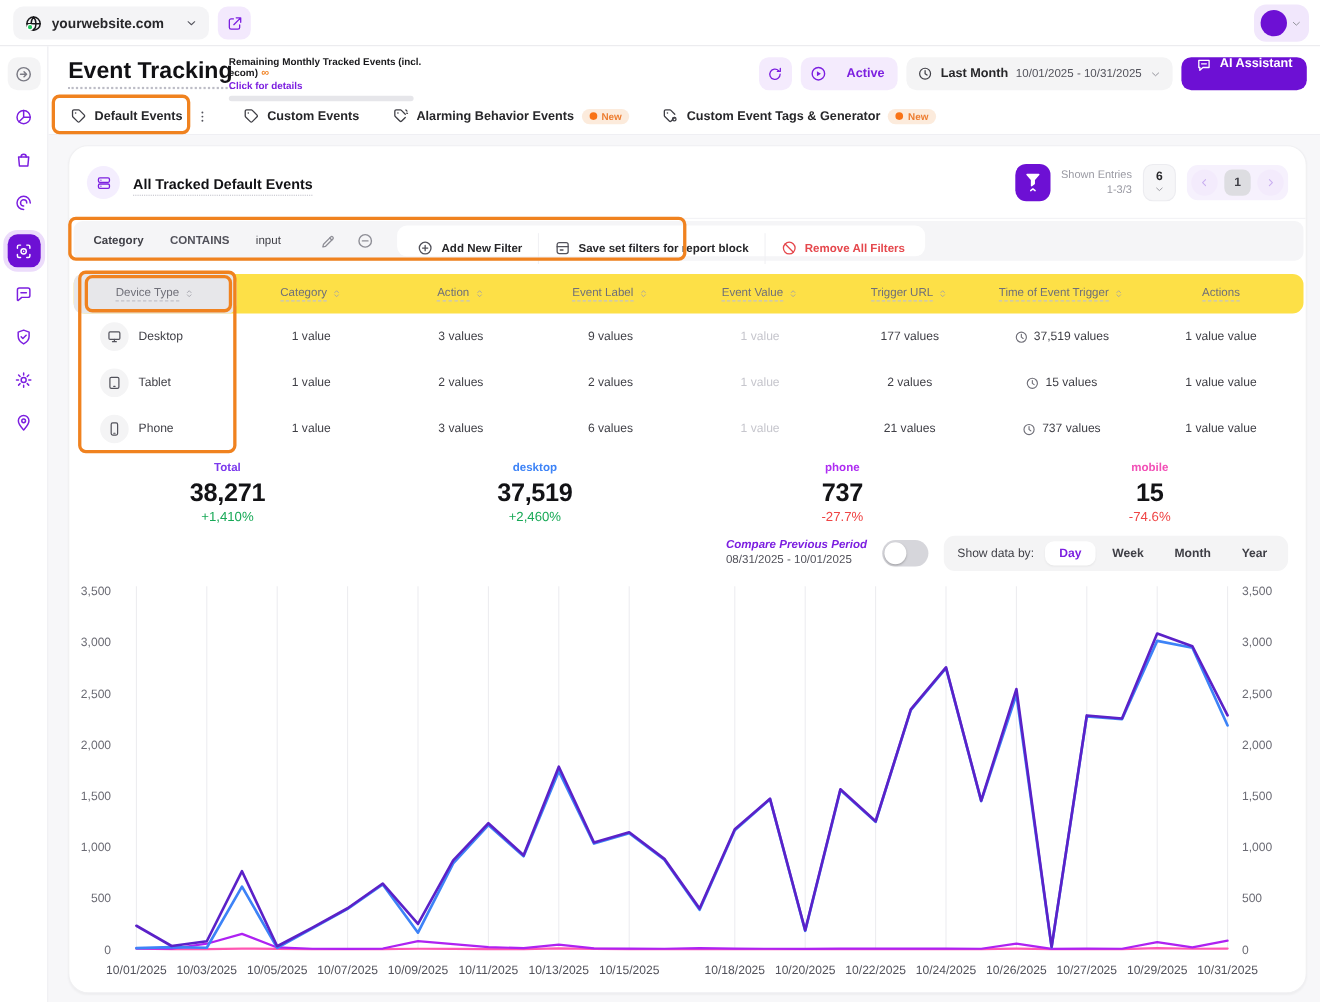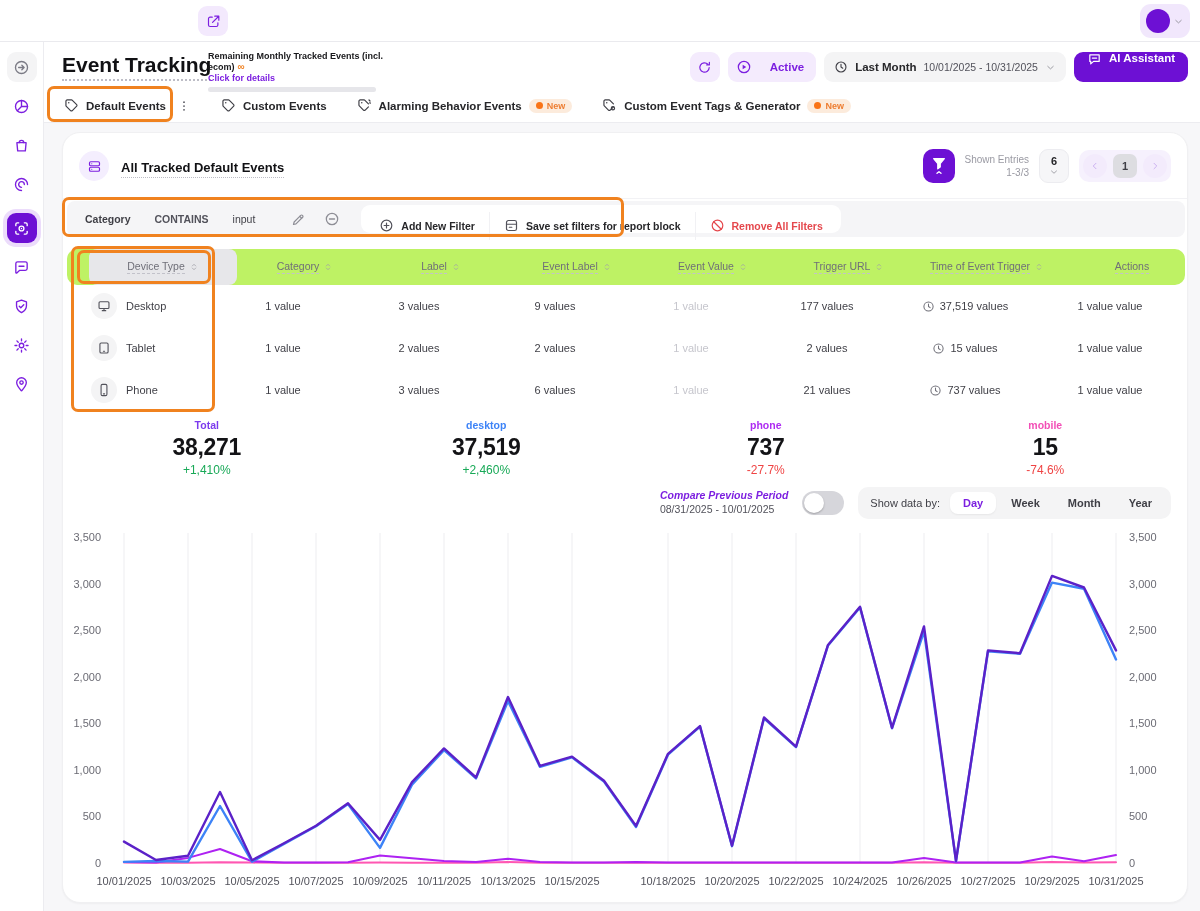--- a/index.html
+++ b/index.html
@@ -67,21 +67,21 @@
   .f-val { margin-left:16px; }
   .f-ico { color:#8e8e96; display:flex; align-items:center; justify-content:center; width:26px; height:26px; cursor:pointer; }
   .f-pencil { margin-left:22px; }
   .f-actions { margin-left:8px; background:#fff; border-radius:9px; height:28px; display:flex; align-items:center; padding:0 4px; }
   .f-btn { display:flex; align-items:center; gap:7px; font-size:10.5px; font-weight:700; color:#27272a; padding:0 14px; height:28px; cursor:pointer; border-right:1px solid #f1f1f4;margin-top:13px; }
   .f-btn:last-child { border-right:none; }
   .f-btn.danger { color:#e5484d; }
 
   
   .table { position:absolute; top:116px; left:4px; width:1118px; }
-  .t-head { display:grid; grid-template-columns:148px 136px 136px 136px 136px 136px 140px 150px; height:36px; background:#bef264; border-radius:10px; align-items:center;padding-left:22px; }
+  .t-head { display:grid; grid-template-columns:148px 136px 136px 136px 136px 136px 140px 150px; height:36px; background:#fde047; border-radius:10px; align-items:center; }
   .th { display:flex; align-items:center; justify-content:center; gap:4px; font-size:10.5px; color:#6f6f78; cursor:pointer; height:100%; }
   .th .tl { border-bottom:1px dashed #c2c2ca; padding-bottom:1px; }
   .th.hl { background:#e7e7ea; border-radius:8px; }
   .t-row { display:grid; grid-template-columns:148px 136px 136px 136px 136px 136px 140px 150px; height:42px; align-items:center; }
   .td { text-align:center; font-size:11px; color:#3f3f46; display:flex; align-items:center; justify-content:center; gap:5px; }
   .td.muted { color:#c6c6cd; }
   .dev { display:flex; align-items:center; gap:9px; justify-content:flex-start; padding-left:24px; }
   .dev .dico { width:26px; height:26px; border-radius:50%; background:#f4f4f5; color:#52525b; display:flex; align-items:center; justify-content:center; }
   .dev .dlbl { font-size:11px; color:#3f3f46; }
   .td .clk { color:#6f6f78; }
@@ -108,20 +108,35 @@
 
   .chart-wrap { position:absolute; top:396px; left:2px; width:1122px; height:370px; }
 
   
   .anno { position:absolute; border:3px solid #f0821f; border-radius:7px; pointer-events:none; z-index:9; }
 </style>
 </head>
 <body>
 
 <div class="topbar">
+  <div class="site-pill">
+    <span id="i-globe">
+        <svg width="17" height="17" viewBox="0 0 24 24" fill="none" stroke="currentColor" stroke-width="1.9" stroke-linecap="round" stroke-linejoin="round">
+          <circle cx="12" cy="12" r="8.5"></circle>
+          <path d="M3.5 12h17M12 3.5a13 13 0 0 1 0 17M12 3.5a13 13 0 0 0 0 17"></path>
+          <circle cx="7.5" cy="16.5" r="3.4" fill="#22c55e" stroke="#fff" stroke-width="1.4"></circle>
+        </svg>
+      </span>
+    <span class="lbl">yourwebsite.com</span>
+    <span id="i-chev1" style="color:#52525b">
+        <svg width="12" height="12" viewBox="0 0 24 24" fill="none" stroke="currentColor" stroke-width="1.9" stroke-linecap="round" stroke-linejoin="round">
+          <path d="M6 9.5l6 5.5 6-5.5"></path>
+        </svg>
+      </span>
+  </div>
   <div class="export-btn">
     <span id="i-ext" style="color:#7c1fe0">
         <svg width="15" height="15" viewBox="0 0 24 24" fill="none" stroke="currentColor" stroke-width="1.9" stroke-linecap="round" stroke-linejoin="round">
           <path d="M10 5H6.5A2.5 2.5 0 0 0 4 7.5v10A2.5 2.5 0 0 0 6.5 20h10a2.5 2.5 0 0 0 2.5-2.5V14"></path>
           <path d="M14 3.5h6.5V10M20 4l-9.5 9.5"></path>
         </svg>
       </span>
   </div>
   <div class="avatar-pill">
     <span class="avatar-dot"></span>
@@ -429,21 +444,21 @@
         </div>
         <div class="th">
           <span class="tl">Category</span>
           <span style="color:#a0a0a8">
             <svg width="10" height="10" viewBox="0 0 24 24" fill="none" stroke="currentColor" stroke-width="1.9" stroke-linecap="round" stroke-linejoin="round">
               <path d="M8 9.5L12 5.5l4 4M8 14.5l4 4 4-4"></path>
             </svg>
           </span>
         </div>
         <div class="th">
-          <span class="tl">Label</span>
+          <span class="tl">Action</span>
           <span style="color:#a0a0a8">
             <svg width="10" height="10" viewBox="0 0 24 24" fill="none" stroke="currentColor" stroke-width="1.9" stroke-linecap="round" stroke-linejoin="round">
               <path d="M8 9.5L12 5.5l4 4M8 14.5l4 4 4-4"></path>
             </svg>
           </span>
         </div>
         <div class="th">
           <span class="tl">Event Label</span>
           <span style="color:#a0a0a8">
             <svg width="10" height="10" viewBox="0 0 24 24" fill="none" stroke="currentColor" stroke-width="1.9" stroke-linecap="round" stroke-linejoin="round">

